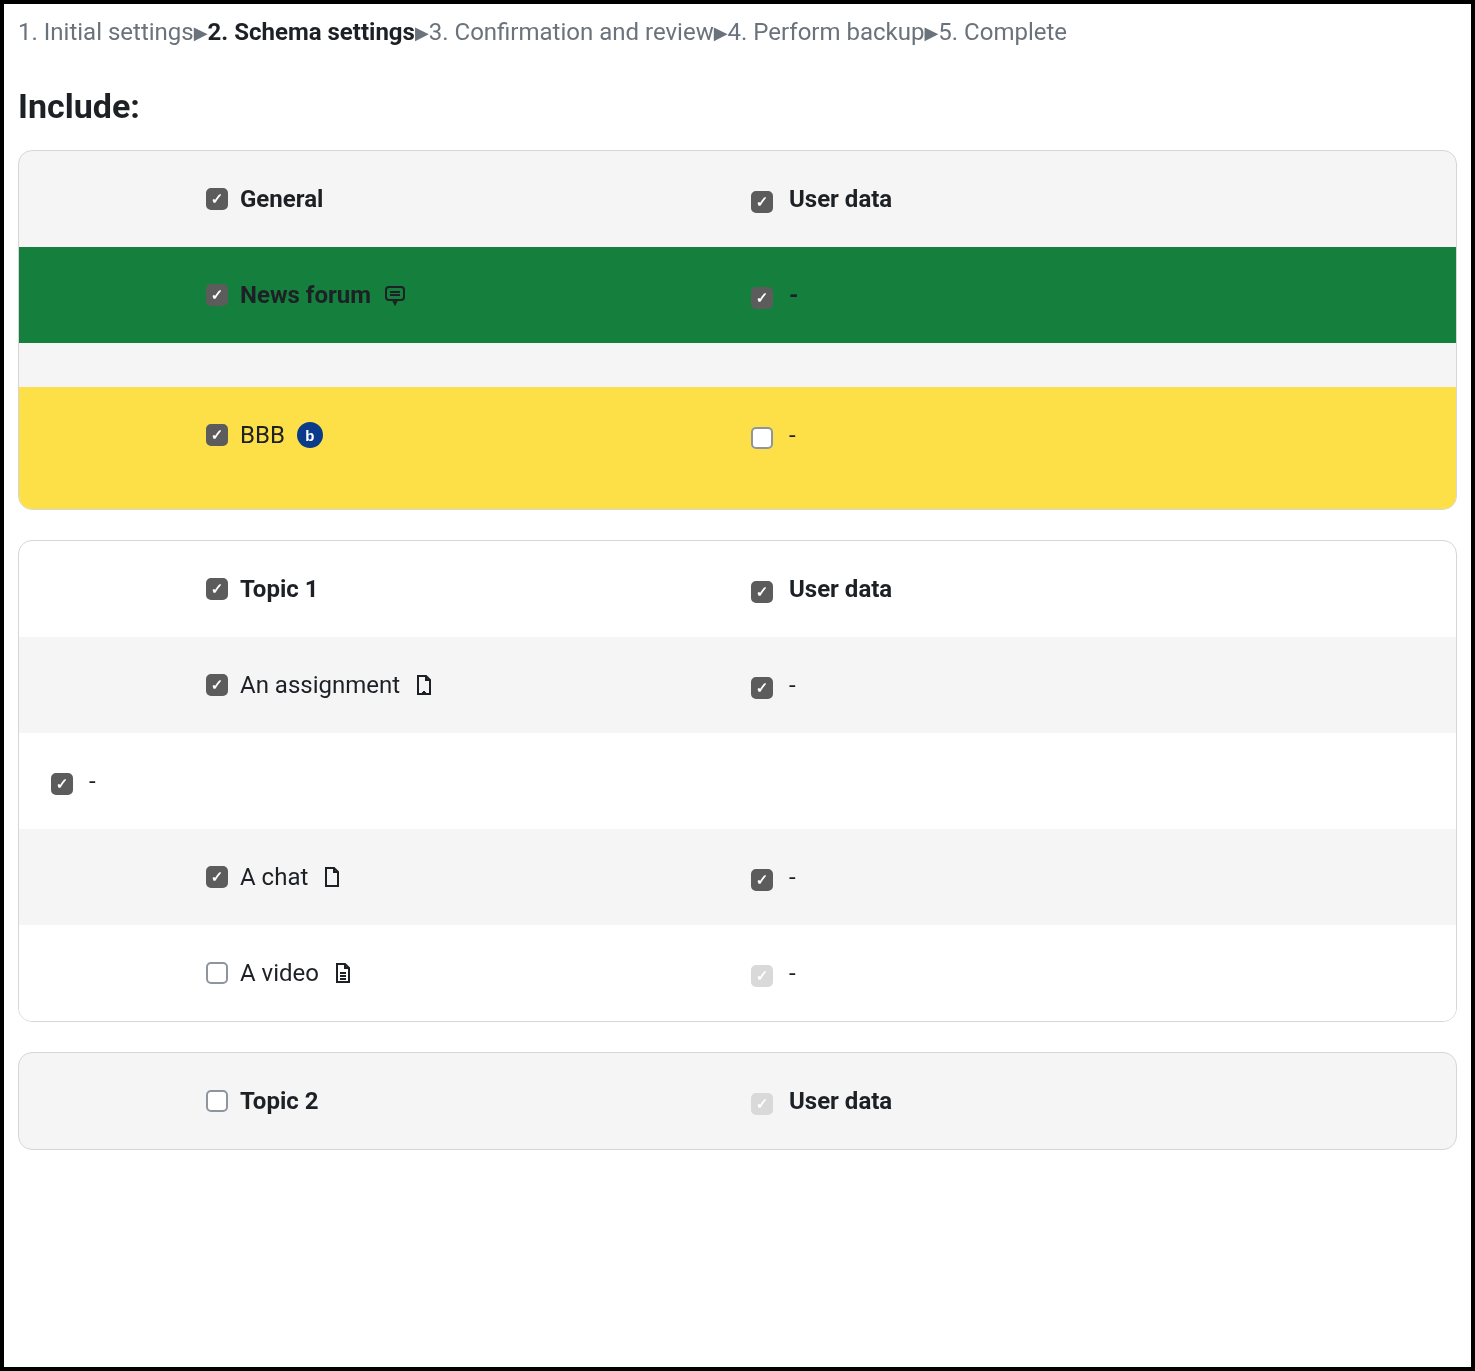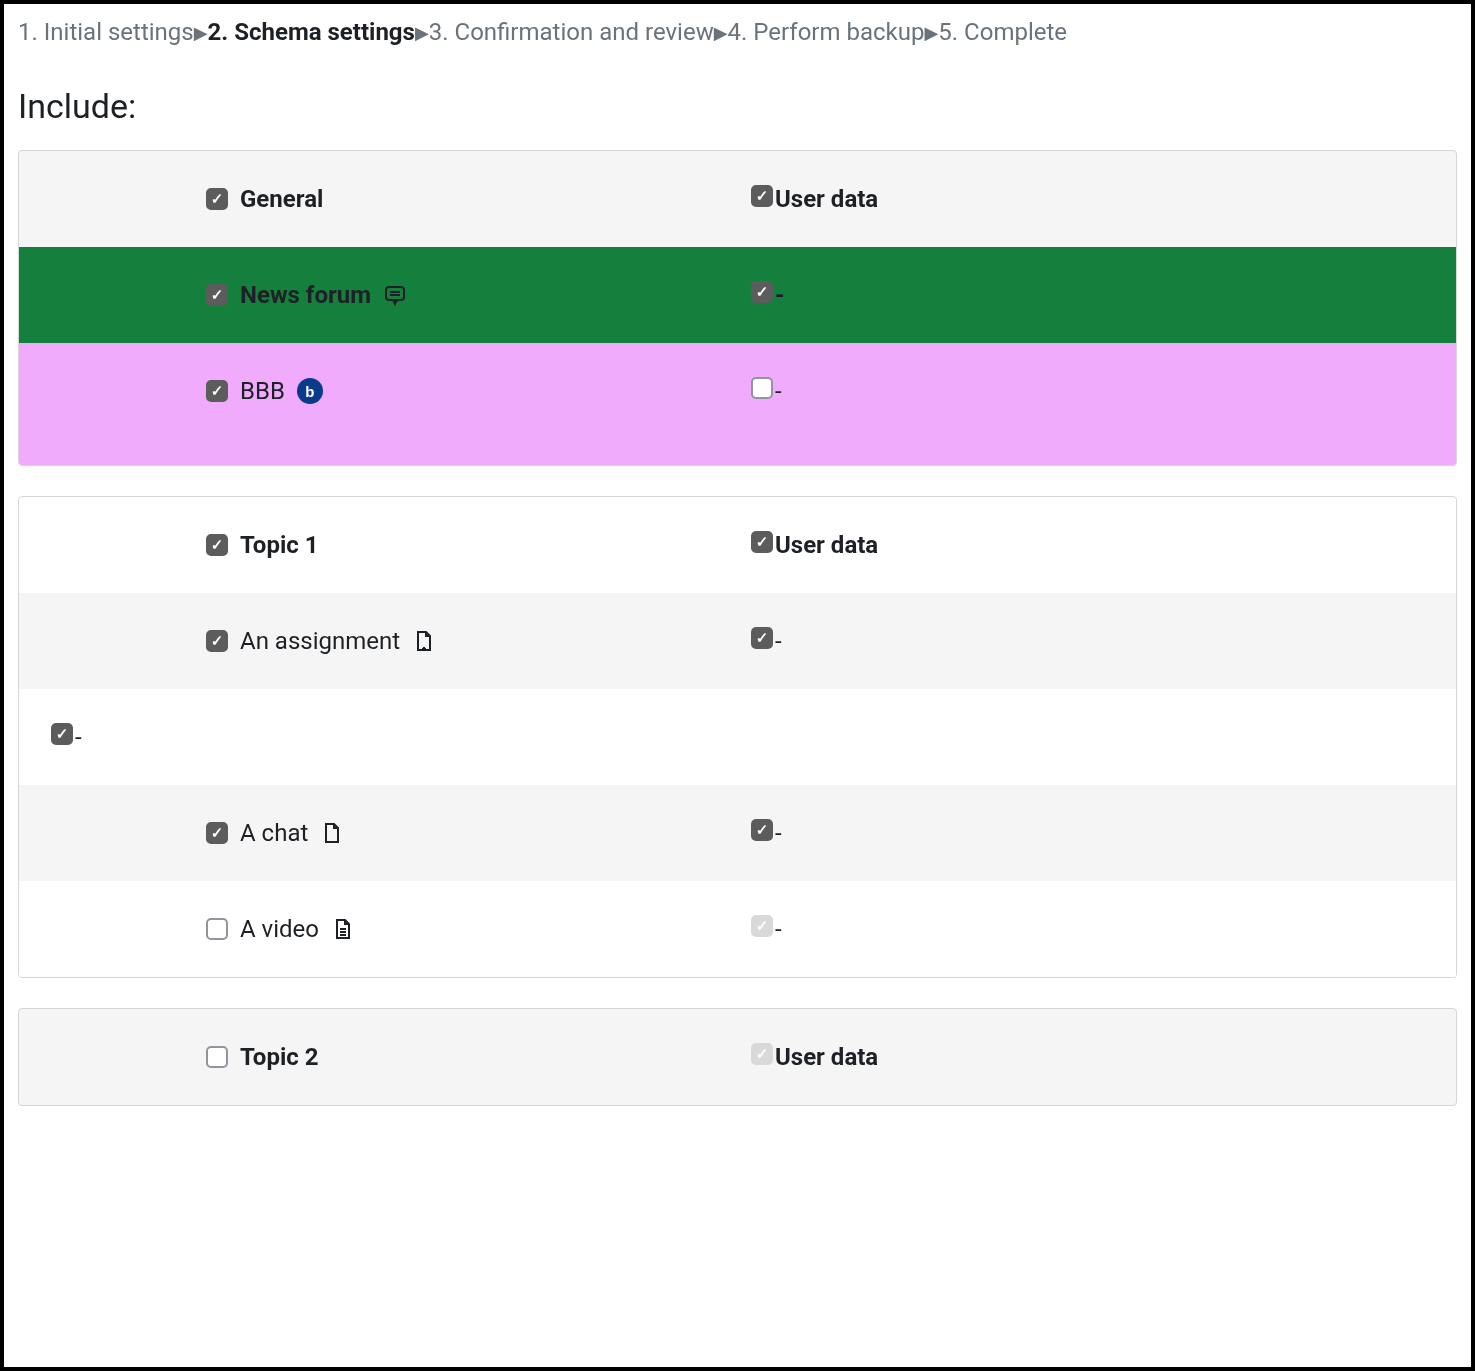--- a/index.html
+++ b/index.html
@@ -27,26 +27,26 @@
   .breadcrumb .step.active {
     color: #1d2125;
     font-weight: 700;
   }
   .breadcrumb .sep {
     color: #6a737b;
     font-size: 18px;
   }
   h2.include {
     font-size: 34px;
-    font-weight: 400;
+    font-weight: 700;
     margin: 30px 0 24px 4px;
   }
   .section-card {
     border: 1px solid #d6d6d6;
-    border-radius: 4px;
+    border-radius: 14px;
     background: #fff;
     margin: 0 4px 30px 4px;
     overflow: hidden;
   }
   .section-card.shaded {
     background: #f5f5f5;
   }
   .row {
     display: flex;
     align-items: flex-start;
@@ -56,35 +56,36 @@
   .row .col-left {
     flex: 0 0 700px;
     display: flex;
     align-items: center;
     gap: 12px;
     padding-left: 155px;
   }
   .row .col-right {
     flex: 1;
     display: flex;
-    align-items: flex-start;
-    gap: 2px;
+    align-items: flex-end;
+    gap: 16px;
   }
   .section-card .row.item {
     background: #fff;
   }
   .section-card .row.item.alt {
     background: #f5f5f5;
   }
   .section-card.shaded .row.item.alt-dark {
     background: #15803d;
     font-weight: bold;
   }
   .section-card.shaded .row.item.plain {
-    background: #f0abfc;
+    background: #fde047;
+    margin-top: 44px;
   }
   .cb {
     width: 22px;
     height: 22px;
     border-radius: 5px;
     border: 2px solid #8f959e;
     display: inline-flex;
     align-items: center;
     justify-content: center;
     flex: 0 0 22px;

